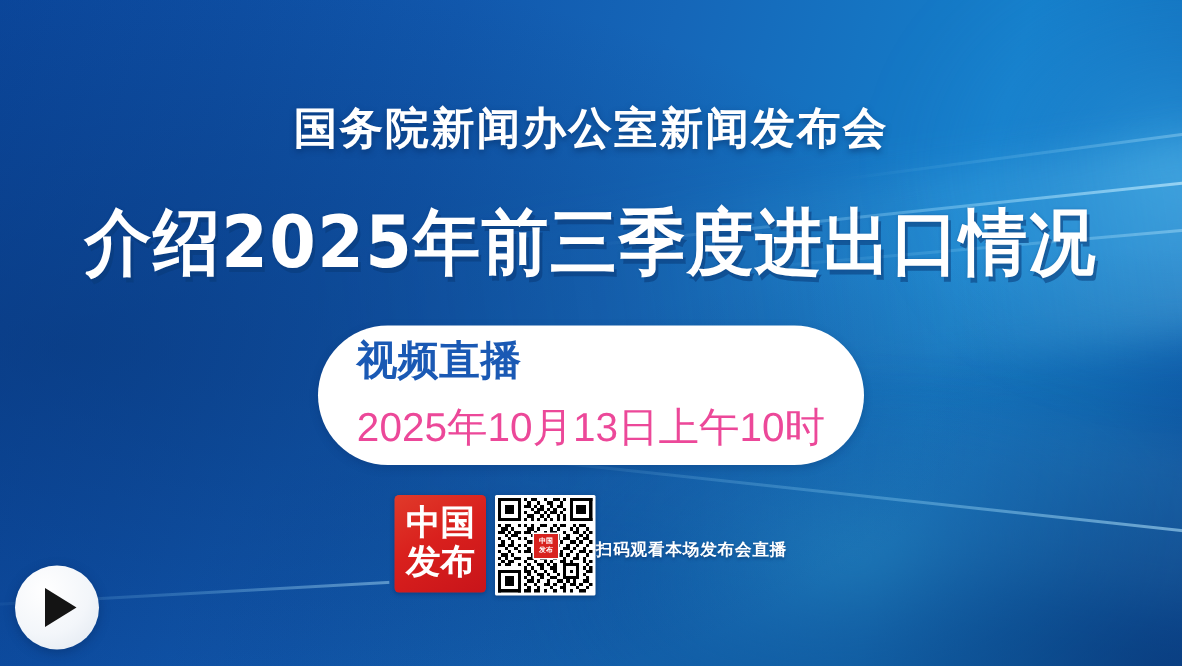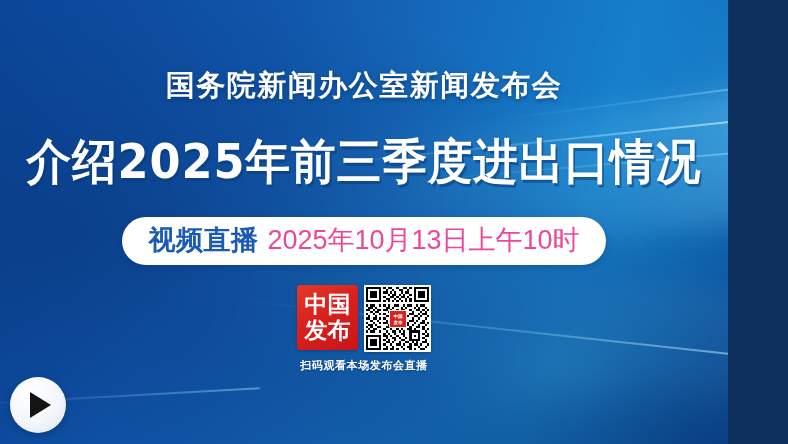--- a/index.html
+++ b/index.html
@@ -7,21 +7,21 @@
     margin: 0;
     padding: 0;
     background: #0d2f5e;
   }
   body {
     font-family: "Liberation Sans", "DejaVu Sans", sans-serif;
   }
 
   .poster {
     position: relative;
-    width: 728px;
+    width: 788px;
     height: 444px;
     overflow: hidden;
     background: #0f54a8;
   }
 
   
   .bg-base {
     position: absolute;
     inset: 0;
     background: linear-gradient(105deg,
@@ -135,20 +135,21 @@
   .pill {
     margin-top: 23px;
     background: #ffffff;
     border-radius: 999px;
     padding: 5px 26px 7px;
     display: inline-flex;
     align-items: baseline;
     gap: 9px;
     box-shadow: 0 2px 6px rgba(6,44,102,0.28);
     white-space: nowrap;
+    flex-direction: column;
   }
   .pill .pill-label {
     font-family: "DejaVu Serif", "Liberation Serif", serif;
     font-weight: bold;
     font-size: 27px;
     color: #1a59b4;
     letter-spacing: 0.5px;
   }
   .pill .pill-time {
     font-family: "Liberation Sans", "DejaVu Sans", sans-serif;
@@ -156,21 +157,21 @@
     font-size: 27px;
     color: #ec4899;
     letter-spacing: 0px;
     text-align: center;
   }
 
   
   .qr-block {
     margin-top: 20px;
     display: flex;
-    flex-direction: column;
+    flex-direction: row;
     align-items: center;
   }
   .qr-row {
     display: flex;
     align-items: flex-start;
     gap: 6px;
   }
   .brand-logo {
     width: 61px;
     height: 65px;

